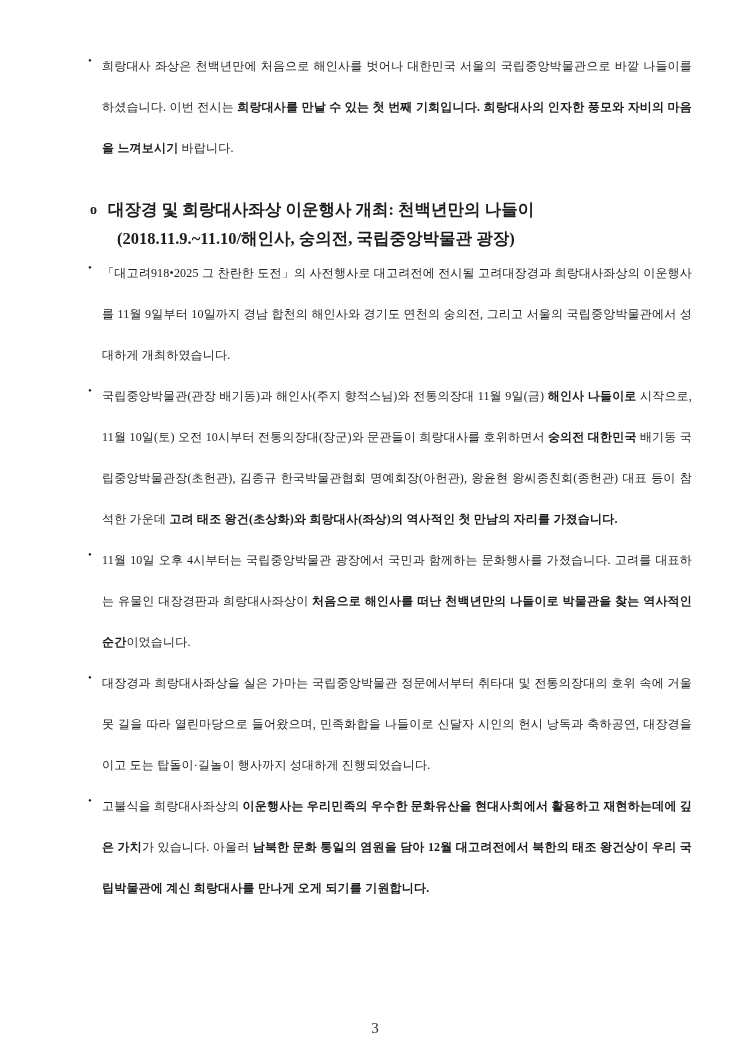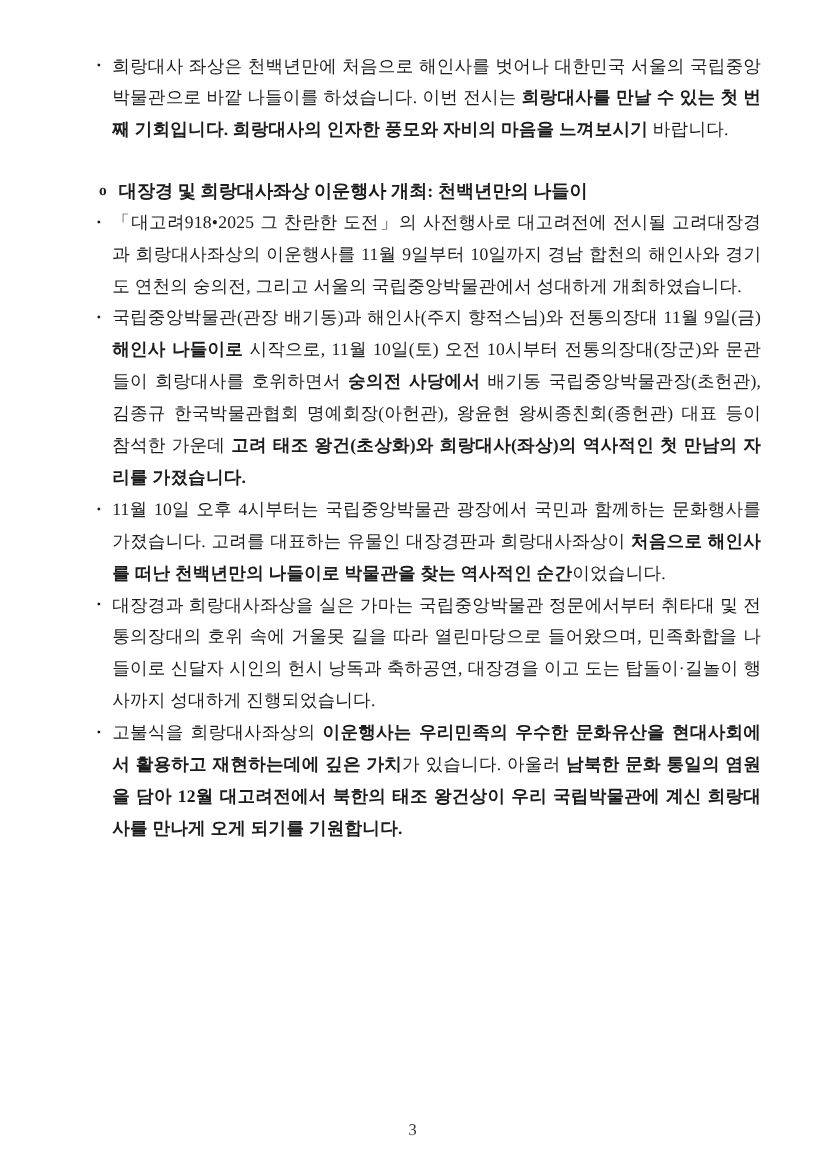--- a/index.html
+++ b/index.html
@@ -26,22 +26,22 @@
     align-items: flex-start;
   }
   .marker {
     flex: none;
     width: 14px;
     font-size: 11px;
     line-height: 29px;
   }
   .ptext {
     flex: 1;
-    font-size: 16px;
-    line-height: 29px;
+    font-size: 12px;
+    line-height: 41px;
     text-align: justify;
     letter-spacing: 0.2px;
   }
   .b { font-weight: bold; }
   .heading {
     margin-top: 26px;
     font-weight: bold;
     font-size: 16.5px;
     line-height: 29px;
   }
@@ -78,30 +78,31 @@
   <div class="para">
     <span class="marker">•</span>
     <div class="ptext"><span>희랑대사 좌상은 천백년만에 처음으로 해인사를 벗어나 대한민국 서울의 국립중앙박물관으로 바깥 나들이를 하셨습니다. 이번 전시는 </span><span class="b">희랑대사를 만날 수 있는 첫 번째 기회입니다. 희랑대사의 인자한 풍모와 자비의 마음을 느껴보시기</span><span> 바랍니다.</span></div>
   </div>
 
   <div class="heading">
     <div class="hline1">
       <span class="marker-o">o</span>
       <span class="hline1-text">대장경 및 희랑대사좌상 이운행사 개최: 천백년만의 나들이</span>
     </div>
+    <div class="hline2">(2018.11.9.~11.10/해인사, 숭의전, 국립중앙박물관 광장)</div>
   </div>
 
   <div class="para">
     <span class="marker">•</span>
     <div class="ptext"><span>「대고려918•2025 그 찬란한 도전」의 사전행사로 대고려전에 전시될 고려대장경과 희랑대사좌상의 이운행사를 11월 9일부터 10일까지 경남 합천의 해인사와 경기도 연천의 숭의전, 그리고 서울의 국립중앙박물관에서 성대하게 개최하였습니다.</span></div>
   </div>
 
   <div class="para">
     <span class="marker">•</span>
-    <div class="ptext"><span>국립중앙박물관(관장 배기동)과 해인사(주지 향적스님)와 전통의장대 11월 9일(금) </span><span class="b">해인사 나들이로</span><span> 시작으로, 11월 10일(토) 오전 10시부터 전통의장대(장군)와 문관들이 희랑대사를 호위하면서 </span><span class="b">숭의전 사당에서</span><span> 배기동 국립중앙박물관장(초헌관), 김종규 한국박물관협회 명예회장(아헌관), 왕윤현 왕씨종친회(종헌관) 대표 등이 참석한 가운데 </span><span class="b">고려 태조 왕건(초상화)와 희랑대사(좌상)의 역사적인 첫 만남의 자리를 가졌습니다.</span></div>
+    <div class="ptext"><span>국립중앙박물관(관장 배기동)과 해인사(주지 향적스님)와 전통의장대 11월 9일(금) </span><span class="b">해인사 나들이로</span><span> 시작으로, 11월 10일(토) 오전 10시부터 전통의장대(장군)와 문관들이 희랑대사를 호위하면서 </span><span class="b">숭의전 대한민국</span><span> 배기동 국립중앙박물관장(초헌관), 김종규 한국박물관협회 명예회장(아헌관), 왕윤현 왕씨종친회(종헌관) 대표 등이 참석한 가운데 </span><span class="b">고려 태조 왕건(초상화)와 희랑대사(좌상)의 역사적인 첫 만남의 자리를 가졌습니다.</span></div>
   </div>
 
   <div class="para">
     <span class="marker">•</span>
     <div class="ptext"><span>11월 10일 오후 4시부터는 국립중앙박물관 광장에서 국민과 함께하는 문화행사를 가졌습니다. 고려를 대표하는 유물인 대장경판과 희랑대사좌상이 </span><span class="b">처음으로 해인사를 떠난 천백년만의 나들이로 박물관을 찾는 역사적인 순간</span><span>이었습니다.</span></div>
   </div>
 
   <div class="para">
     <span class="marker">•</span>
     <div class="ptext"><span>대장경과 희랑대사좌상을 실은 가마는 국립중앙박물관 정문에서부터 취타대 및 전통의장대의 호위 속에 거울못 길을 따라 열린마당으로 들어왔으며, 민족화합을 나들이로 신달자 시인의 헌시 낭독과 축하공연, 대장경을 이고 도는 탑돌이·길놀이 행사까지 성대하게 진행되었습니다.</span></div>

